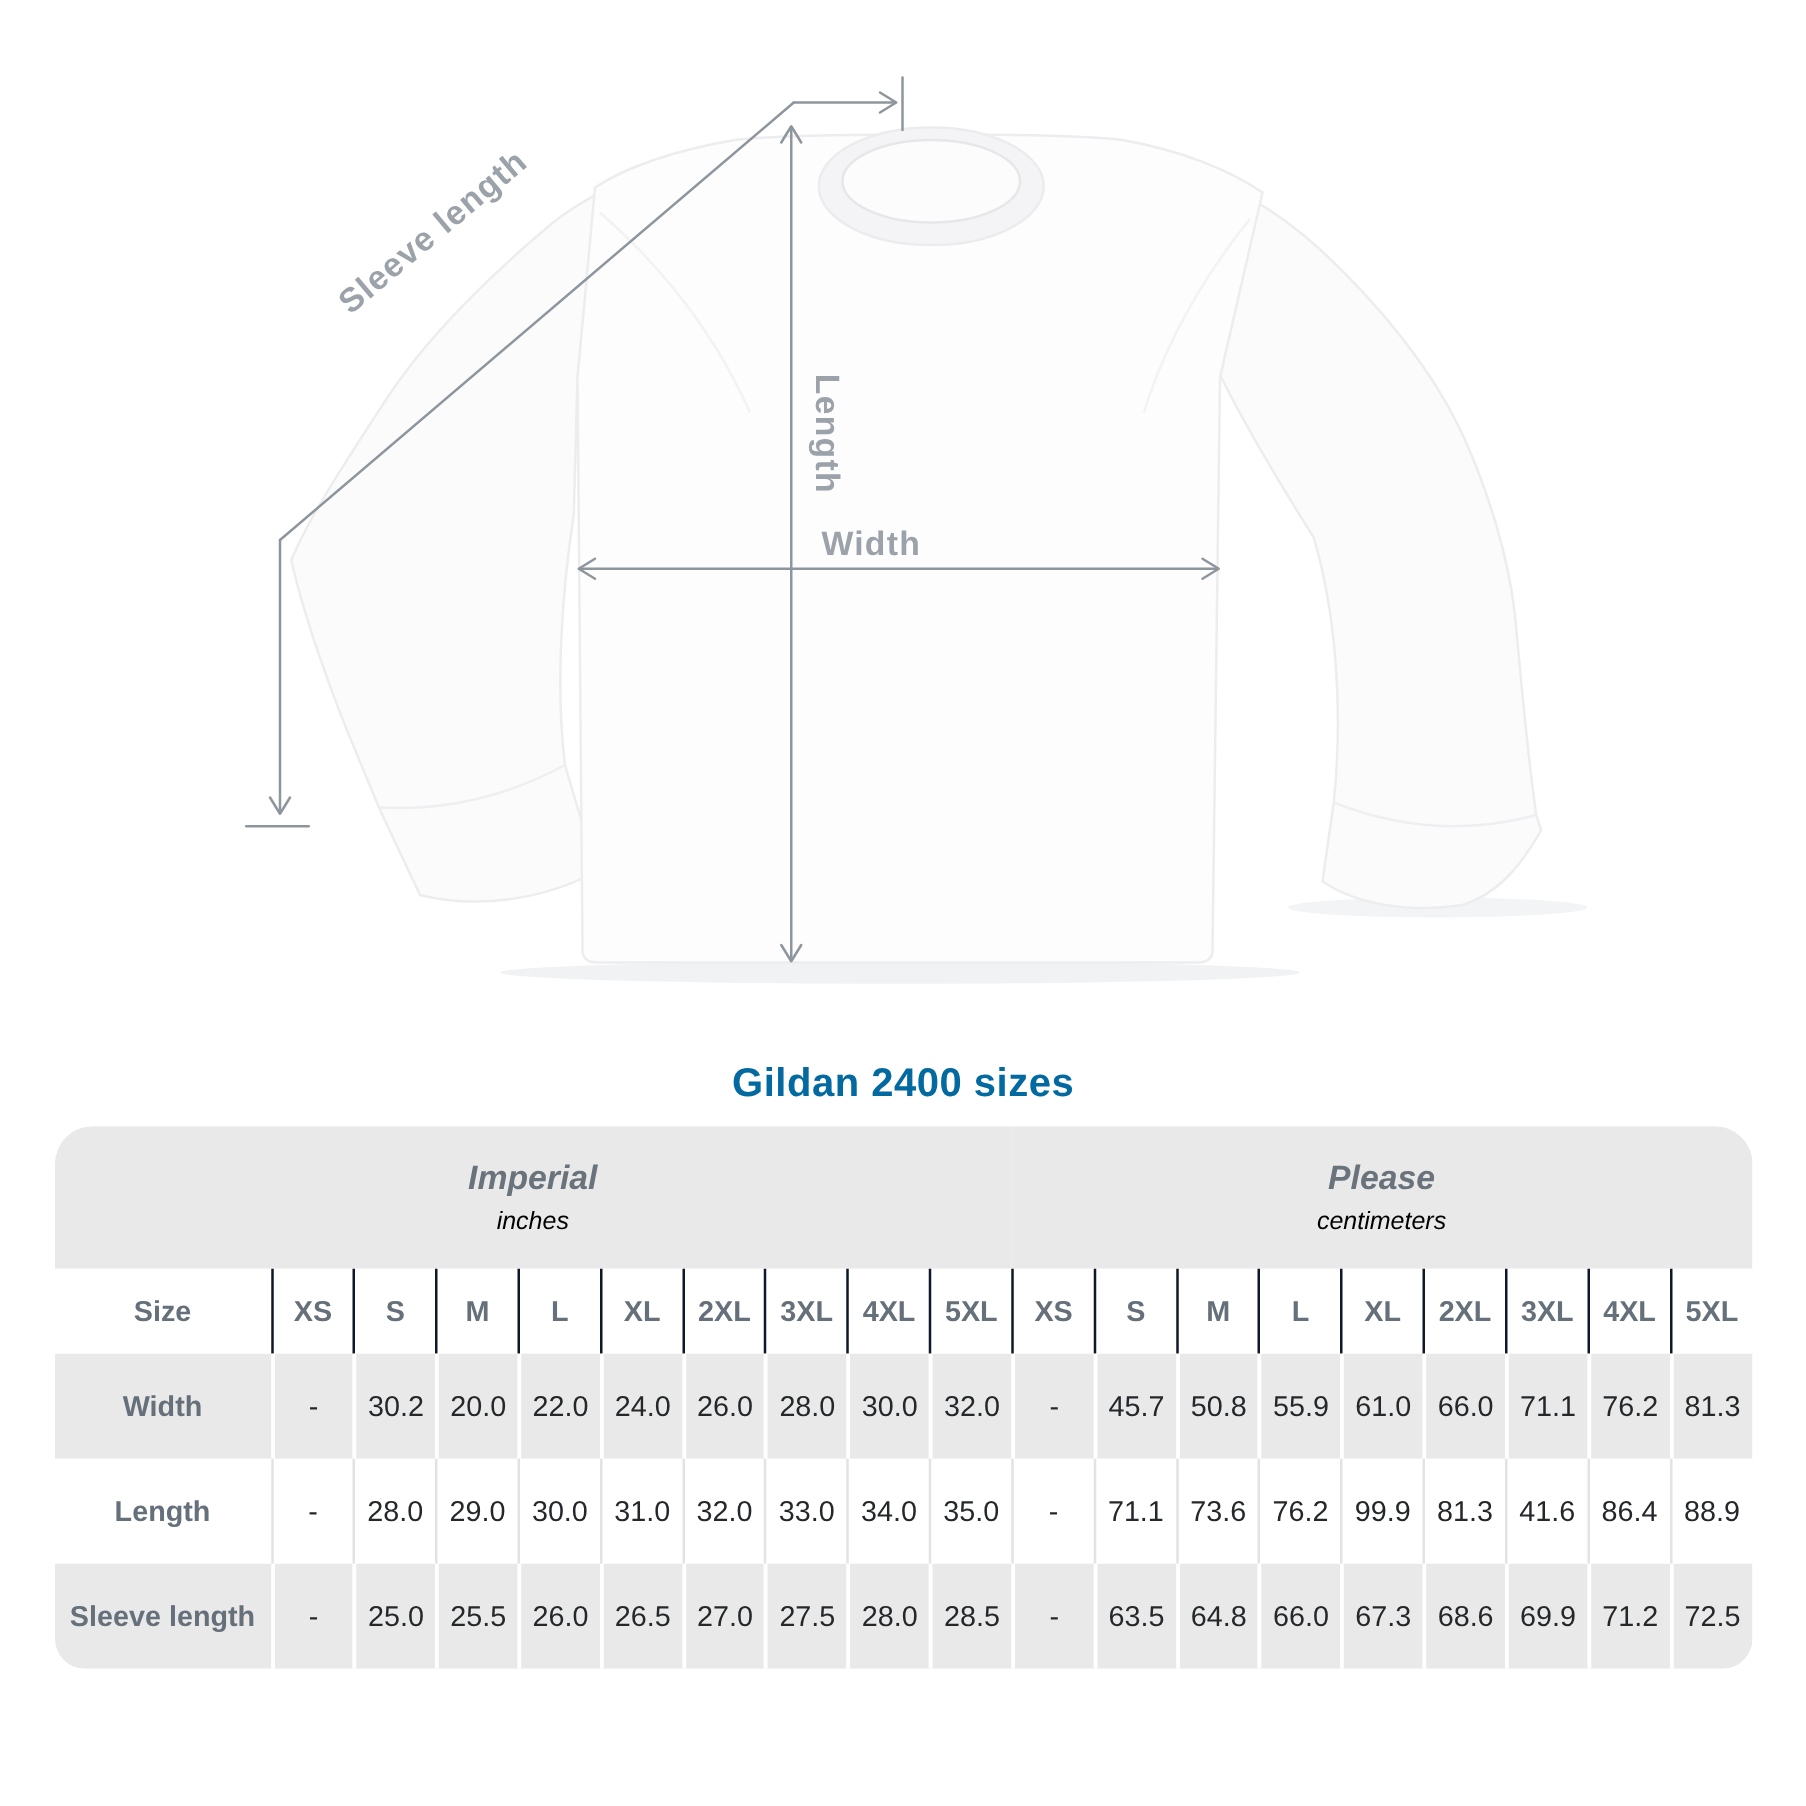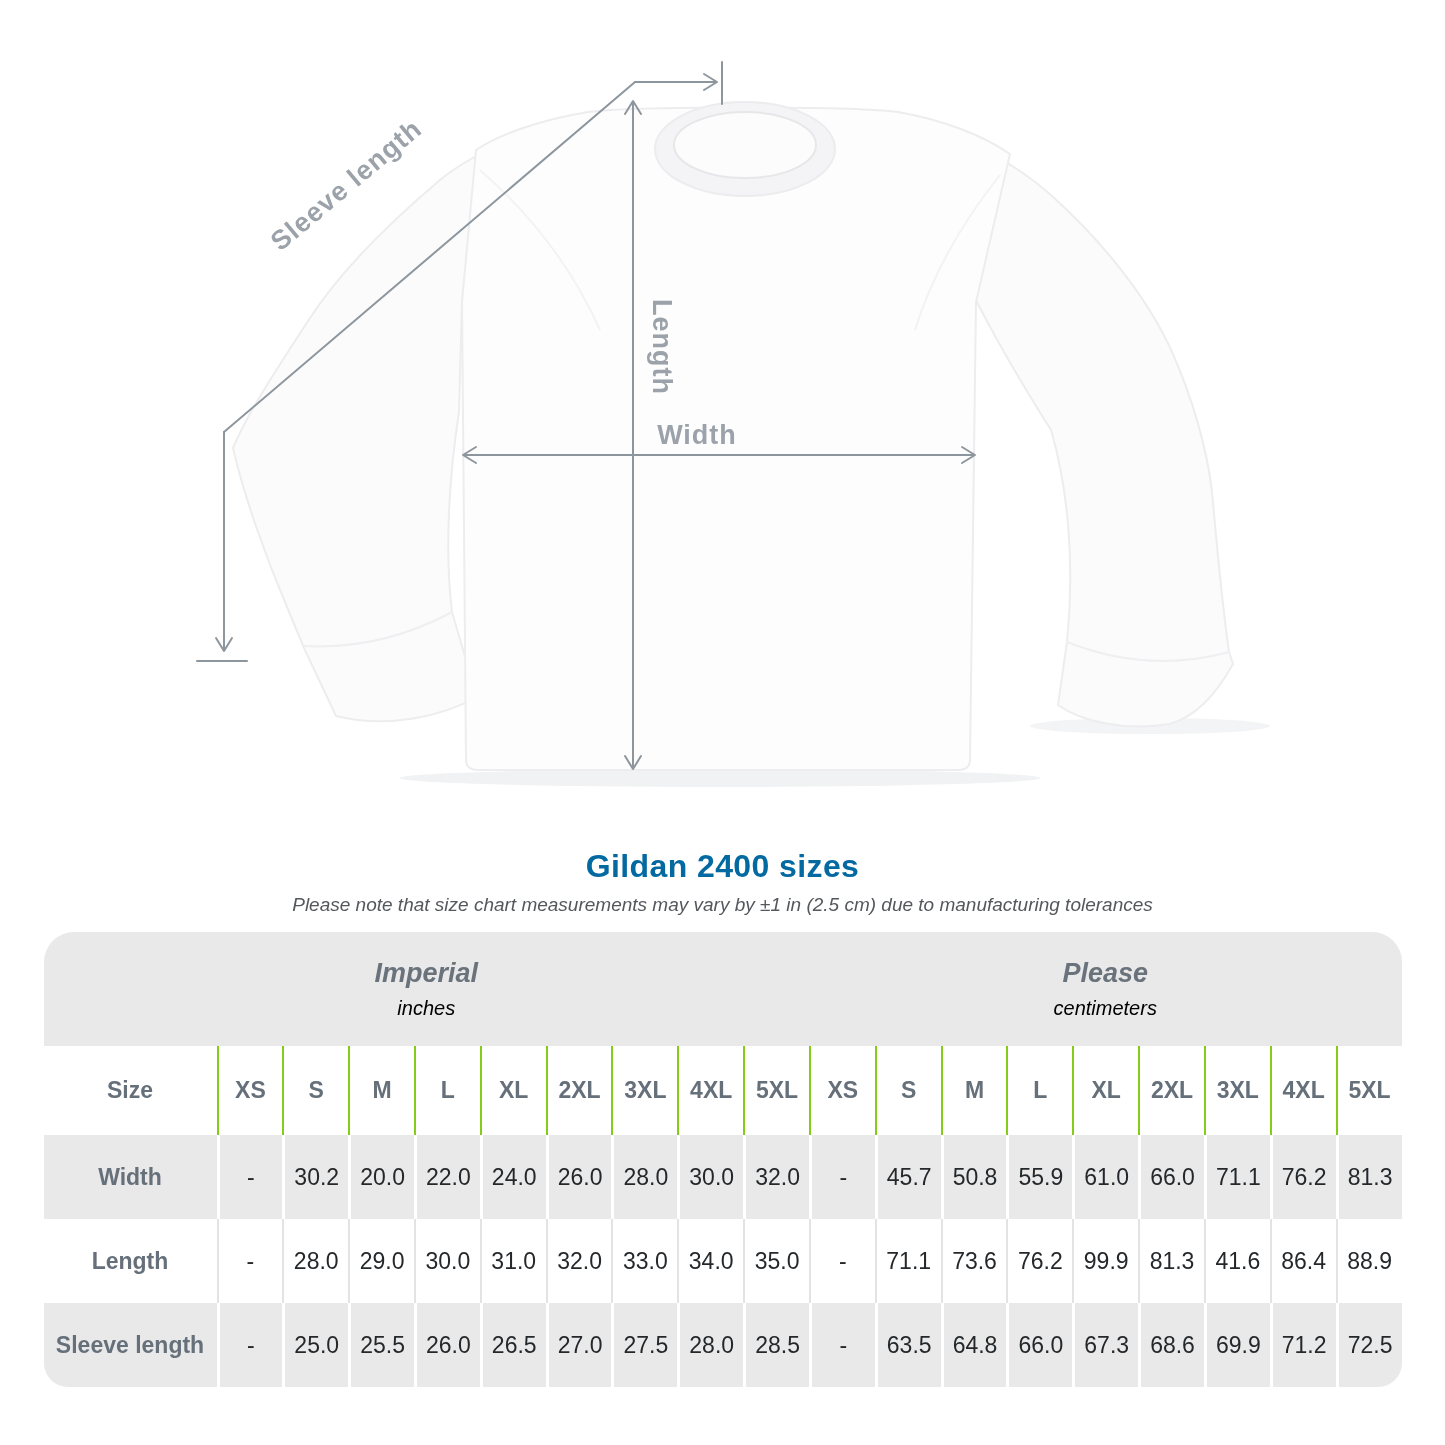--- a/index.html
+++ b/index.html
@@ -25,22 +25,22 @@
   }
   table.size-table{
     width:100%;border-collapse:separate;border-spacing:0;table-layout:fixed;
   }
   .size-table td,.size-table th{
     text-align:center;vertical-align:middle;padding:0;
   }
   .group-row td{background:#e9e9e9;height:114px;}
   .group-label{font-size:27px;font-weight:bold;font-style:italic;color:#6a737c;line-height:1.15;}
   .group-sub{font-size:20px;font-style:italic;color:#000000;margin-top:7px;}
-  .sizes-row th{height:89px;background:#ffffff;font-size:23px;font-weight:bold;color:#66707a;}
-  .sizes-row th + th{border-left:2px solid #84cc16;}
+  .sizes-row th{height:68px;background:#ffffff;font-size:23px;font-weight:bold;color:#66707a;}
+  .sizes-row th + th{border-left:2px solid #0f172a;}
   .data-row th{font-size:23px;font-weight:bold;color:#66707a;}
   .data-row td{font-size:23px;font-weight:normal;color:#25282b;}
   .data-row th,.data-row td{height:84px;}
   tr.gray > *{background:#e9e9e9;}
   tr.gray > * + *{border-left:3px solid #ffffff;}
   tr.white > *{background:#ffffff;}
   tr.white > * + *{border-left:2px solid #e3e3e3;}
 </style>
 </head>
 <body>
@@ -102,21 +102,20 @@
     </g>
 
     <text class="measure-label" fill="#9ba2aa" text-anchor="middle" transform="translate(352,192) rotate(-40)">Sleeve length</text>
     <text class="measure-label" fill="#9ba2aa" text-anchor="middle" transform="translate(653,347) rotate(90)">Length</text>
     <text class="measure-label" fill="#9ba2aa" text-anchor="middle" x="697" y="444">Width</text>
   </svg>
 </div>
 
 <div class="heading">
   <h1 class="page-title">Gildan 2400 sizes</h1>
-  <p class="page-note">Please note that size chart measurements may vary by ±1 in (2.5 cm) due to manufacturing tolerances</p>
 </div>
 
 <div class="table-wrap">
   <table class="size-table">
     <colgroup>
       <col style="width:173px">
       <col span="18">
     </colgroup>
     <tbody>
       <tr class="group-row">

